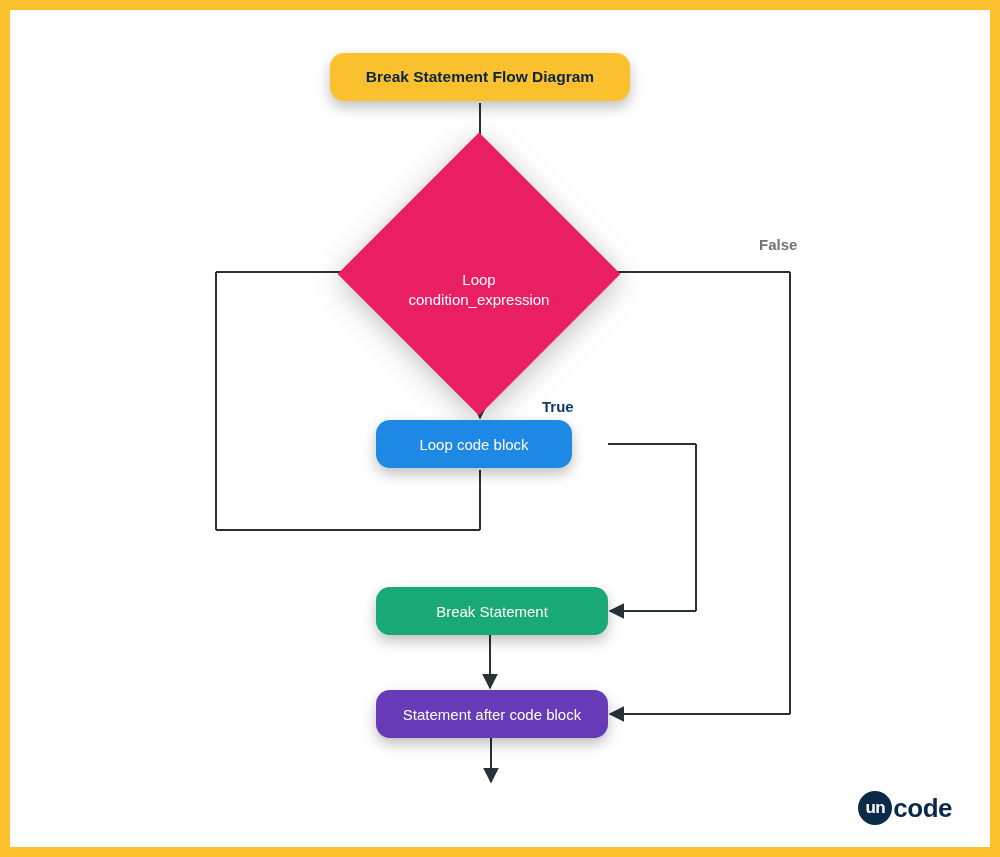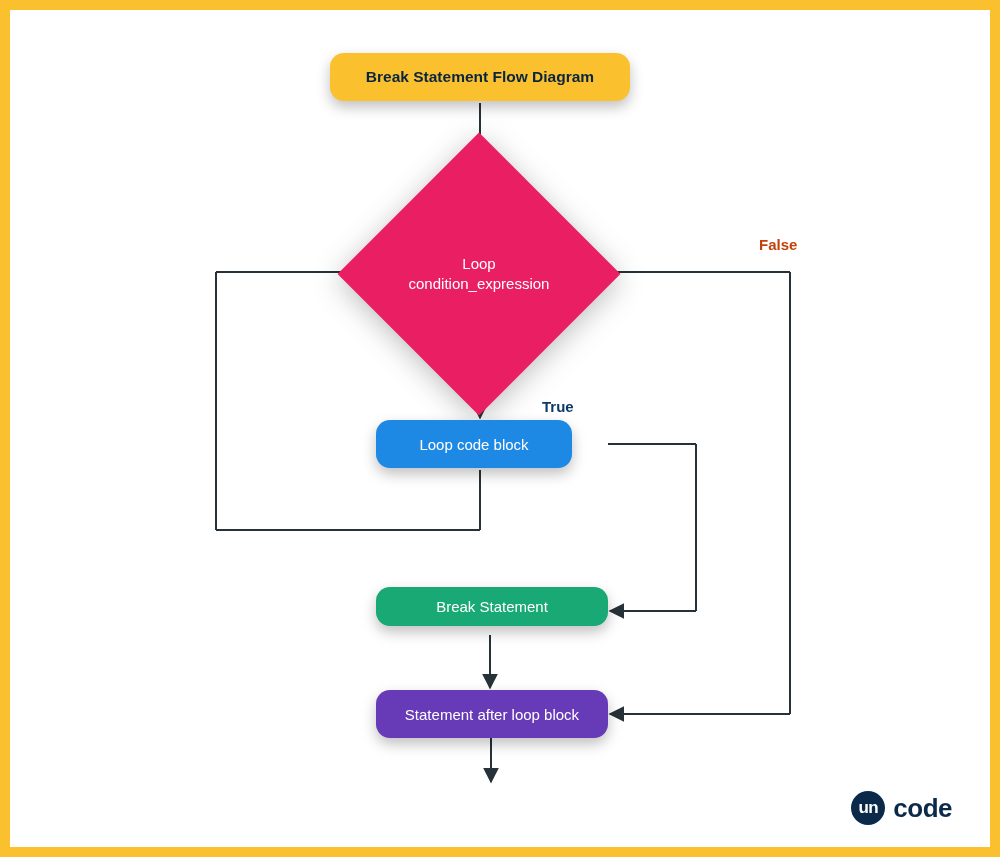--- a/index.html
+++ b/index.html
@@ -43,71 +43,71 @@
     filter: drop-shadow(0 6px 14px rgba(0,0,0,0.25));
   }
   .diamond {
     width: 100%; height: 100%;
     background: #e91e63;
     transform: rotate(45deg);
     transform-origin: center center;
   }
   .diamond-label {
     position: absolute;
-    left: 0; top: 0; width: 100%; height: 100%;
+    left: 0; top: 16px; width: 100%; height: 100%;
     display: flex; align-items: center; justify-content: center;
     color: #fff; text-align: center;
     font-size: 15px; line-height: 1.35;
   }
   .codeblock {
     left: 366px; top: 410px;
     width: 196px; height: 48px;
     background: #1e88e5;
   }
   .breakblock {
     left: 366px; top: 577px;
-    width: 232px; height: 39px;
+    width: 232px; height: 48px;
     background: #19a974;
   }
   .afterblock {
     left: 366px; top: 680px;
     width: 232px; height: 48px;
     background: #673ab7;
   }
   .label-true {
     position: absolute;
     left: 532px; top: 388px;
     color: #0b3a66;
     font-weight: 700;
     font-size: 15px;
   }
   .label-false {
     position: absolute;
     left: 749px; top: 226px;
-    color: #c2410c;
+    color: #737373;
     font-weight: 700;
     font-size: 15px;
   }
   .logo {
     position: absolute;
     right: 38px; bottom: 22px;
     display: flex; align-items: center;
     font-weight: 800;
     font-size: 26px;
     color: #0b2a4a;
     letter-spacing: -0.5px;
   }
   .logo .circle {
     width: 34px; height: 34px;
     border-radius: 50%;
     background: #0b2a4a;
     color: #fff;
     display: flex; align-items: center; justify-content: center;
     font-size: 17px; font-weight: 800;
-    margin-right: 8px;
+    margin-right: 1px;
   }
   svg.arrows {
     position: absolute;
     left: 0; top: 0;
     width: 1000px; height: 857px;
     pointer-events: none;
   }
 </style>
 </head>
 <body>
@@ -162,21 +162,21 @@
 
   <div class="box codeblock">
     <span>Loop code block</span>
   </div>
 
   <div class="box breakblock">
     <span>Break Statement</span>
   </div>
 
   <div class="box afterblock">
-    <span>Statement after loop block</span>
+    <span>Statement after code block</span>
   </div>
 
   <div class="logo">
     <span class="circle">un</span>
     <span>code</span>
   </div>
 
 </div>
 
 </body></html>

